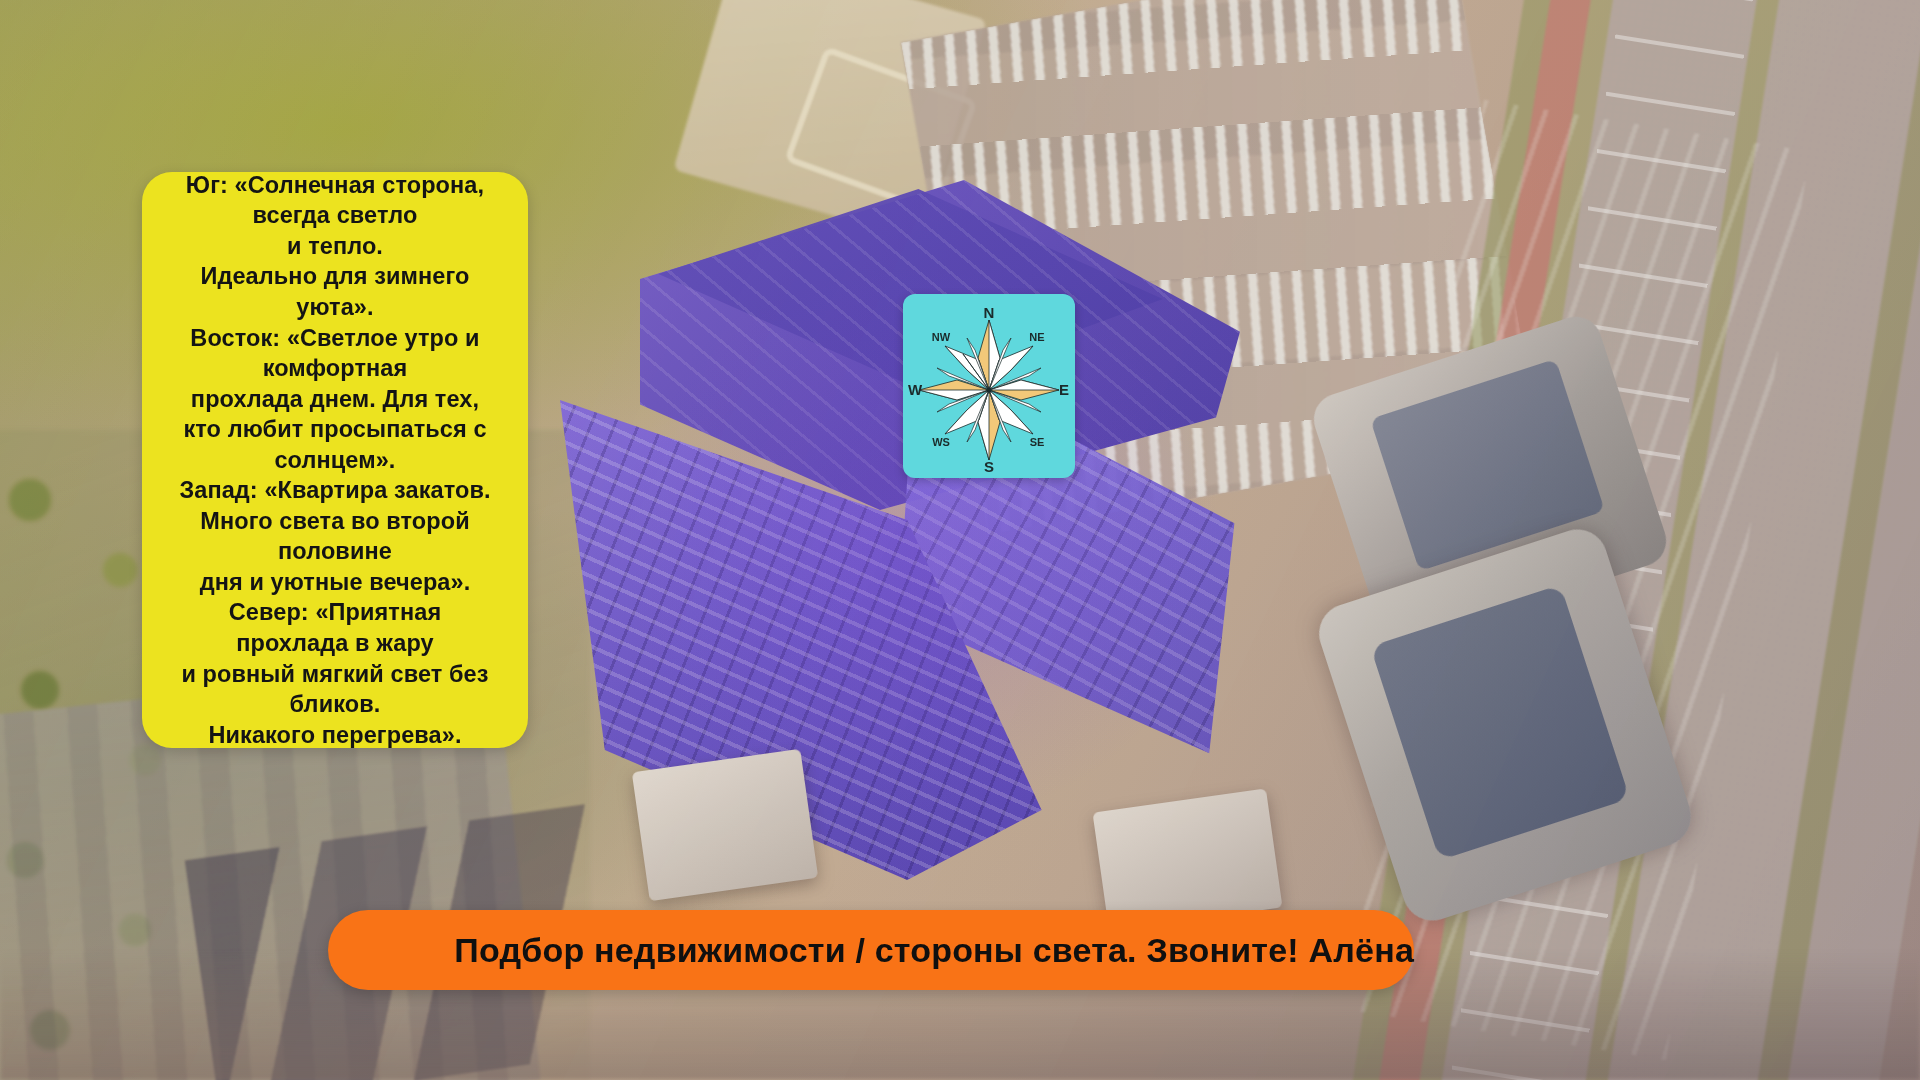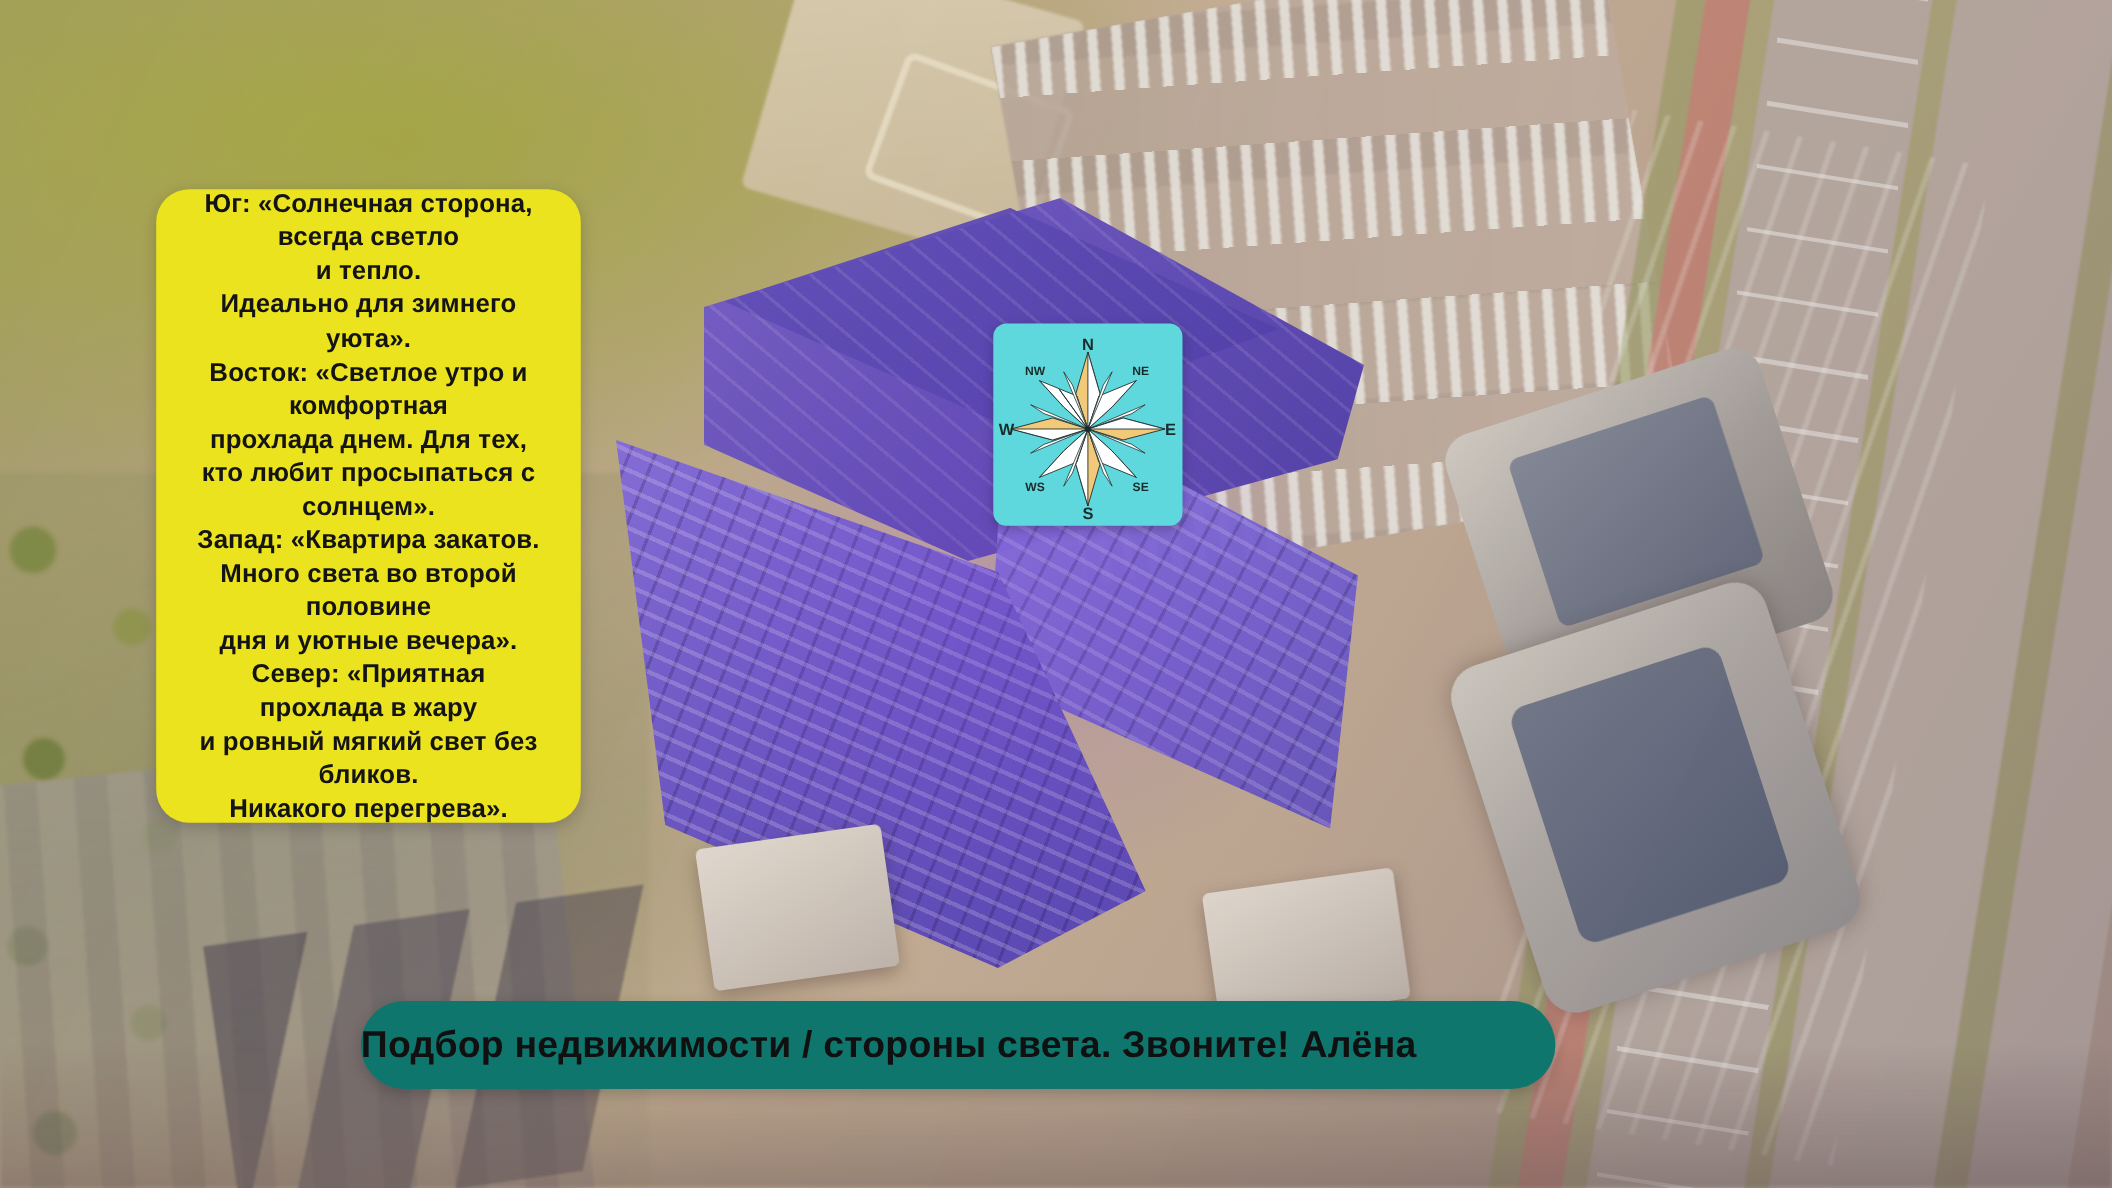--- a/index.html
+++ b/index.html
@@ -275,22 +275,22 @@
   }
   .compass-card svg{position:absolute;left:0;top:0;width:172px;height:184px;}
   .compass-label{
     font-family:"Liberation Sans","DejaVu Sans",sans-serif;
     fill:#1b2b2b;font-weight:700;
   }
 
   
   .cta-banner{
     position:absolute;left:328px;top:910px;width:1086px;height:80px;
-    background:#0f766e;border-radius:42px;
-    display:flex;align-items:center;justify-content:flex-start;
+    background:#f97316;border-radius:42px;
+    display:flex;align-items:center;justify-content:flex-end;
     box-shadow:0 4px 14px rgba(0,0,0,.2);
   }
   .cta-text{
     color:#101010;font-weight:bold;font-size:34px;letter-spacing:.2px;
     font-family:"Liberation Sans","DejaVu Sans",sans-serif;white-space:nowrap;
   }
 </style>
 </head>
 <body>
 

